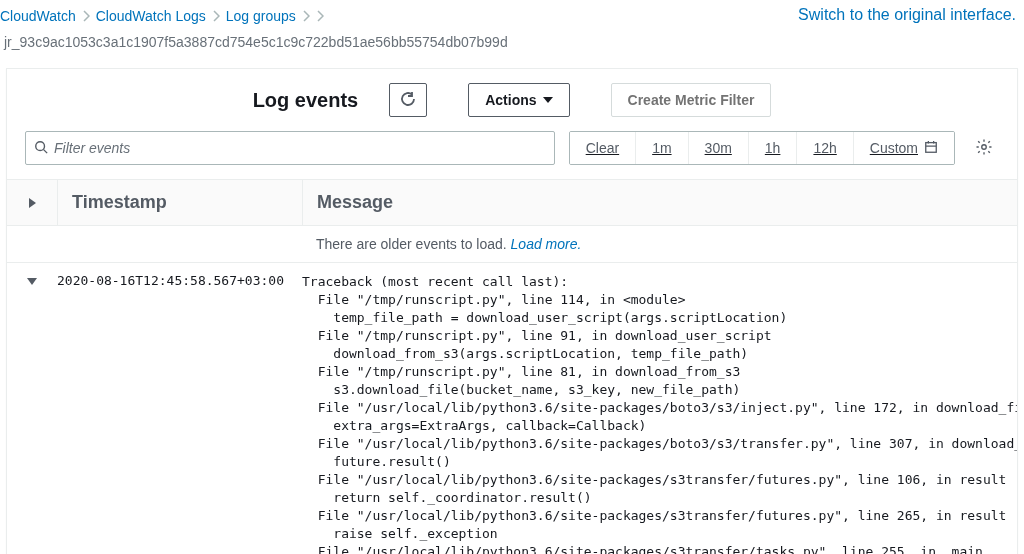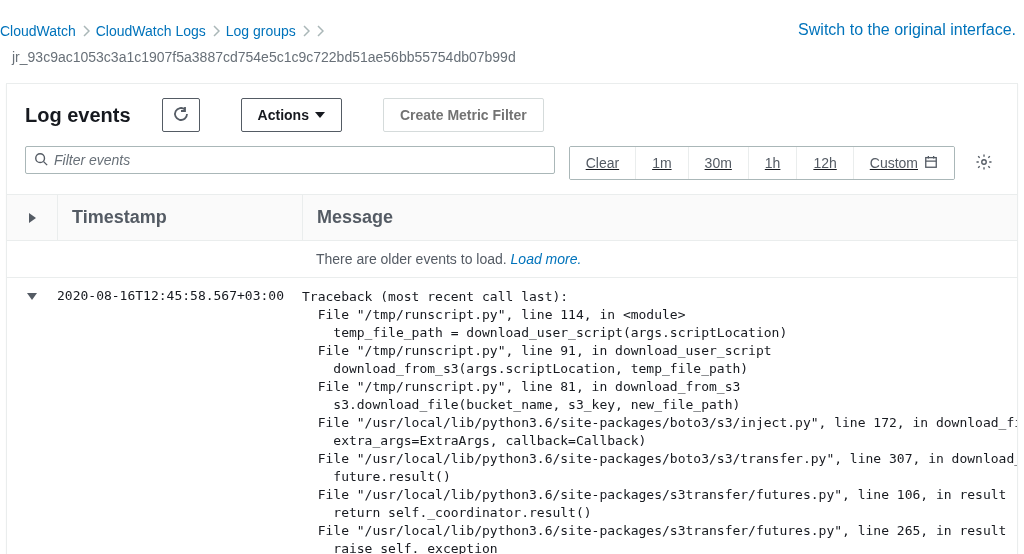--- a/index.html
+++ b/index.html
@@ -9,50 +9,49 @@
     color: #16191f;
     background: #fff;
     width: 1024px;
     height: 554px;
     overflow: hidden;
   }
   .topbar {
     display: flex;
     justify-content: space-between;
     align-items: flex-start;
-    padding: 21px 8px 0 0;
+    padding: 6px 8px 0 0;
     gap: 36px;
   }
   .breadcrumbs {
     display: flex;
     flex-wrap: wrap;
     align-items: center;
     gap: 6px;
     font-size: 14px;
     line-height: 20px;
   }
   .breadcrumbs a { color: #0073bb; text-decoration: none; }
   .bc-sep { color: #aab7b8; display:inline-flex; }
   .bc-sep svg { stroke: #aab7b8; }
   .bc-current {
     color: #687078; 
     width: 100%;
     padding-left: 4px;
-    margin-left: 8px;
   }
   .switch-link { color: #0073bb; text-decoration: none; white-space: nowrap; font-size:16px;}
   .panel {
     margin: 16px 6px 0 6px;
     border: 1px solid #eaeded;
     background: #fff;
     box-shadow: 0 1px 1px rgba(0,0,0,0.05);
   }
   .panel-header {
     display: flex;
-    justify-content: flex-start;
+    justify-content: center;
     align-items: center;
     padding: 14px 18px;
   }
   .panel-title { font-size: 20px; font-weight: 700; color:#16191f;}
   .actions { display: flex; gap: 10px; align-items:center;}
   .btn {
     border: 1px solid #545b64;
     background: #fff;
     color: #16191f;
     font-size: 14px;
@@ -76,21 +75,21 @@
     gap: 14px;
   }
   .search {
     flex: 1;
     display: flex;
     align-items: center;
     border: 1px solid #aab7b8;
     border-radius: 2px;
     padding: 6px 8px;
     gap: 6px;
-    height: 28px;
+    height: 34px;
   }
   .search input {
     border: none; outline: none; flex:1; font-size:14px;
     color:#16191f;
   }
   .search input::placeholder { color:#687078; font-style: italic;}
   .range-group {
     display: flex;
     border: 1px solid #aab7b8;
     border-radius: 2px;

